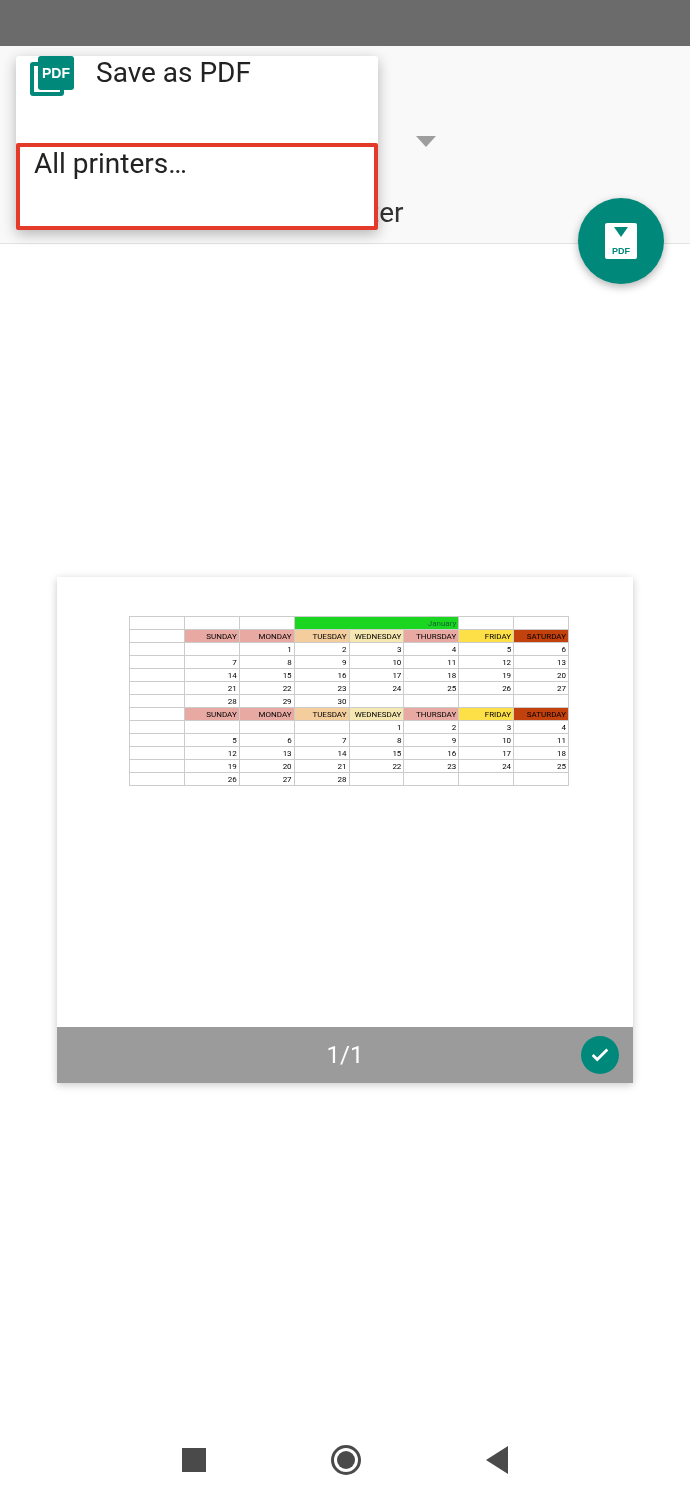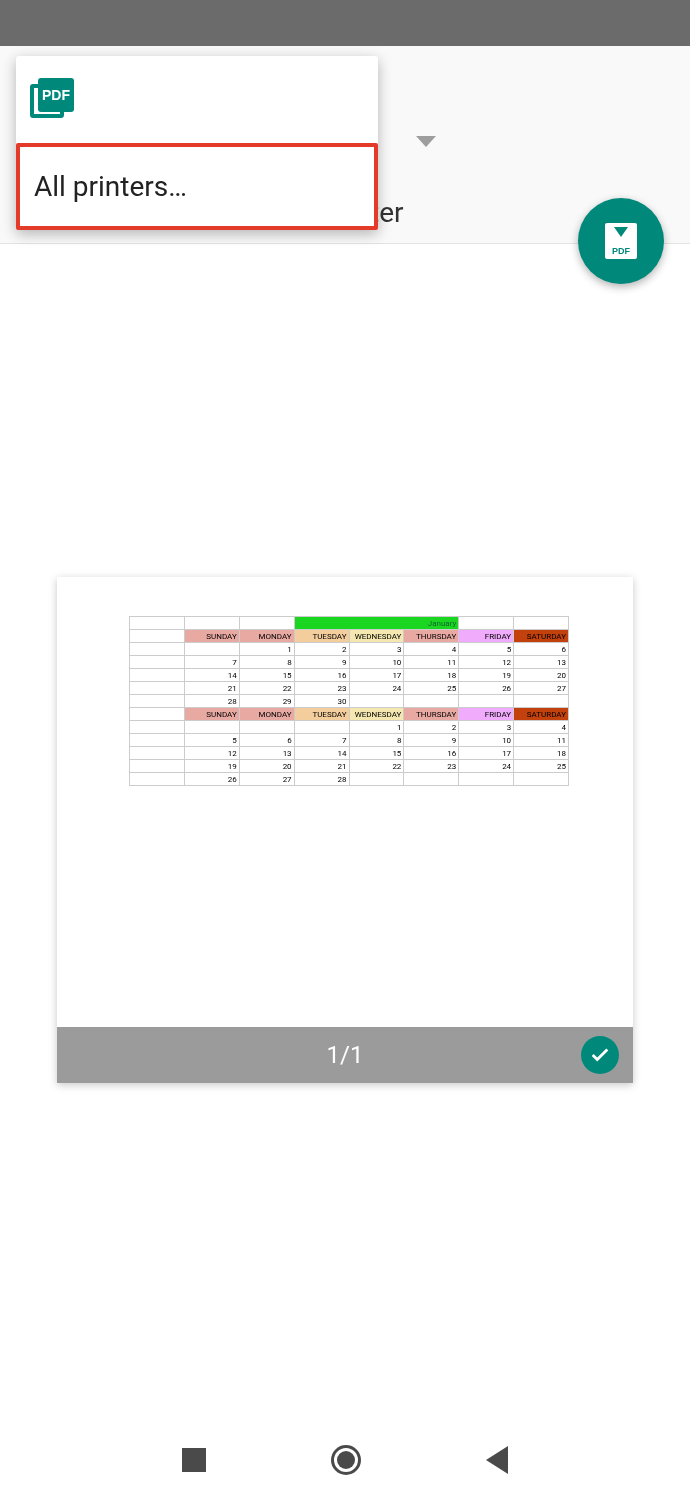--- a/index.html
+++ b/index.html
@@ -2,21 +2,21 @@
 <html><head>
 <meta charset="utf-8">
 <style>
   * { box-sizing: border-box; margin: 0; padding: 0; }
   html, body { width: 690px; height: 1495px; font-family: Roboto, Arial, sans-serif; background: #fff; overflow: hidden; }
   .status-bar { height: 46px; background: #6b6b6b; }
   .print-hdr { position: relative; height: 198px; background: #f9f9f9; border-bottom: 1px solid #e3e3e3; }
   .hidden-text { position: absolute; top: 150px; left: 370px; font-size: 28px; color: #333; }
   .dropdown-caret { position: absolute; top: 90px; left: 416px; width: 0; height: 0; border-left: 10px solid transparent; border-right: 10px solid transparent; border-top: 11px solid #9e9e9e; }
   .menu-card { position: absolute; top: 56px; left: 16px; width: 362px; background: #fff; border-radius: 3px; box-shadow: 0 4px 14px rgba(0,0,0,0.28); z-index: 20; }
-  .menu-row { display: flex; align-items: center; height: 87px; padding: 0 14px; cursor: pointer; }
+  .menu-row { display: flex; height: 87px; padding: 0 14px; cursor: pointer; }
   .menu-row.sel { border: 4px solid #e43a2a; border-radius: 2px; }
   .pdf-badge { position: relative; width: 44px; height: 44px; margin-right: 22px; }
   .pdf-back { position: absolute; left: 0; top: 6px; width: 34px; height: 34px; border: 4px solid #00897b; border-radius: 3px; }
   .pdf-front { position: absolute; left: 8px; top: 0; width: 36px; height: 34px; background: #00897b; border-radius: 3px; color: #fff; font: bold 14px/34px Arial; text-align: center; }
   .menu-label { font-size: 28px; color: #222; }
   .menu-row.sel .menu-label { }
   .fab { position: absolute; top: 198px; right: 26px; width: 86px; height: 86px; border-radius: 50%; background: #00897b; box-shadow: 0 3px 8px rgba(0,0,0,0.3); display: flex; align-items: center; justify-content: center; z-index: 5; cursor: pointer; }
   .fab-inner { width: 32px; height: 36px; background: #fff; border-radius: 2px; position: relative; }
   .fab-inner::before { content: ""; position: absolute; top: 4px; left: 50%; transform: translateX(-50%); width: 0; height: 0; border-left: 7px solid transparent; border-right: 7px solid transparent; border-top: 10px solid #00897b; }
   .fab-inner::after { content: "PDF"; position: absolute; bottom: 3px; left: 0; right: 0; text-align: center; font: bold 9px Arial; color: #00897b; }
@@ -24,21 +24,21 @@
   .page-card { position: absolute; top: 333px; left: 57px; width: 576px; height: 506px; background: #fff; box-shadow: 0 2px 8px rgba(0,0,0,0.22); }
   .cal-wrap { position: absolute; top: 39px; left: 64px; width: 448px; padding-left: 8px; }
   table.cal { width: 100%; border-collapse: collapse; font-size: 8px; table-layout: fixed; }
   table.cal td, table.cal th { border: 1px solid #ccc; height: 13px; padding: 0 2px; text-align: right; font-weight: normal; }
   td.blank { background: #fff; }
   td.mon-title { background: #1bd620; text-align: center; color: #163; font-weight: normal; border-color:#1bd620; padding:0; }
   th.sun, th.mon { background: #e9a9a3; text-align:left; padding-left:2px; font-weight:normal;}
   th.tue { background: #f4cd9d; text-align:left; padding-left:2px; font-weight:normal;}
   th.wed { background: #f4e7b0; text-align:left; padding-left:2px; font-weight:normal;}
   th.thu { background: #e9a9a3; text-align:left; padding-left:2px; font-weight:normal;}
-  th.fri { background: #f0abfc; text-align:left; padding-left:2px; font-weight:normal;}
+  th.fri { background: #fde047; text-align:left; padding-left:2px; font-weight:normal;}
   th.sat { background: #c2410c; text-align:left; padding-left:2px; font-weight:normal;}
   .page-footer { position: absolute; bottom: 0; left: 0; right: 0; height: 56px; background: #9b9b9b; display: flex; align-items: center; justify-content: center; }
   .page-footer span { color: #fff; font-size: 24px; }
   .check-badge { position: absolute; right: 14px; top: 50%; transform: translateY(-50%); width: 38px; height: 38px; border-radius: 50%; background: #00897b; display: flex; align-items: center; justify-content: center; }
   .check-badge svg { width: 22px; height: 22px; }
   .navbar { position: absolute; bottom: 0; left: 0; right: 0; height: 70px; background: #fff; display: flex; align-items: center; justify-content: space-around; padding: 0 120px; }
   .nav-sq { width: 24px; height: 24px; background: #4a4a4a; }
   .nav-circ { width: 30px; height: 30px; border: 3px solid #4a4a4a; border-radius: 50%; position: relative; }
   .nav-circ::after { content: ""; position: absolute; inset: 3px; background: #4a4a4a; border-radius: 50%; }
   .nav-tri { width: 0; height: 0; border-top: 14px solid transparent; border-bottom: 14px solid transparent; border-right: 22px solid #4a4a4a; }
@@ -52,20 +52,21 @@
   <span class="hidden-text">ter</span>
   <div class="dropdown-caret"></div>
 </div>
 
 <div class="menu-card">
   <div class="menu-row">
     <div class="pdf-badge">
       <div class="pdf-back"></div>
       <div class="pdf-front">PDF</div>
     </div>
+    <span class="menu-label">Save as PDF</span>
   </div>
   <div class="menu-row sel">
     <span class="menu-label">All printers…</span>
   </div>
 </div>
 
 <div class="fab">
   <div class="fab-inner"></div>
 </div>
 

